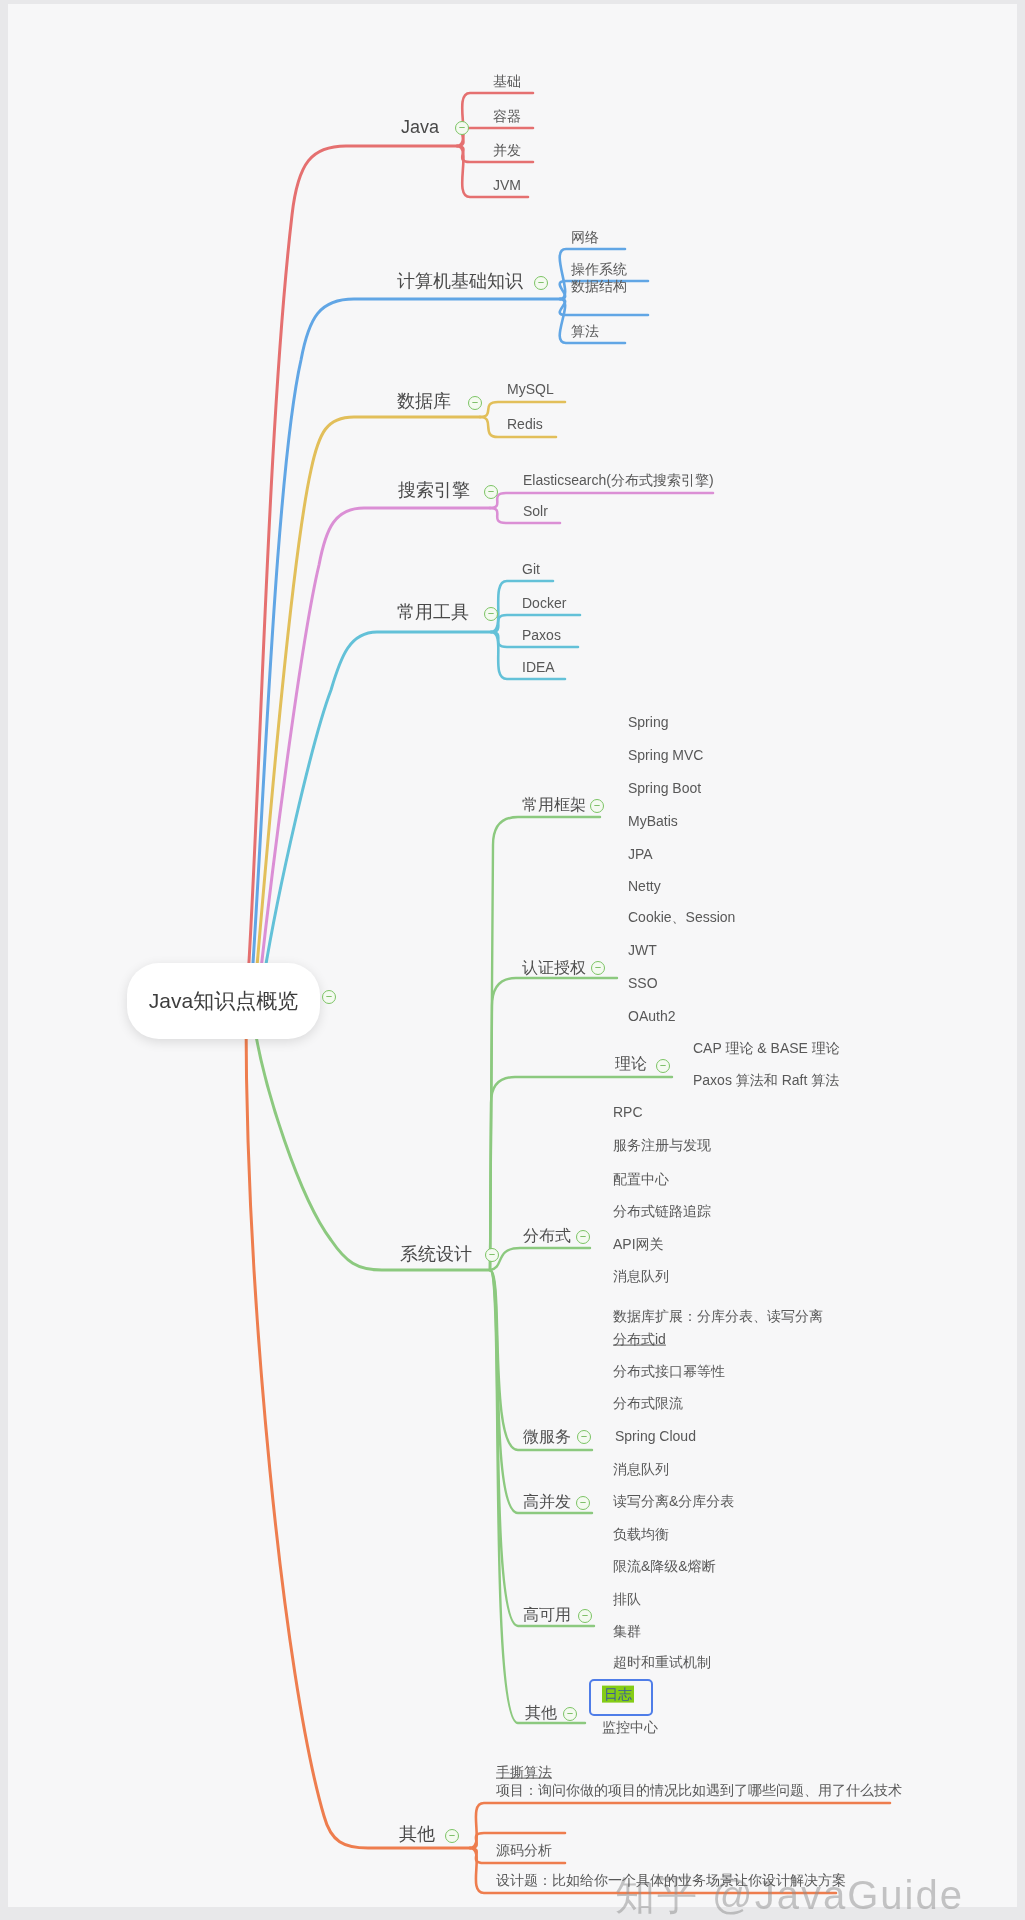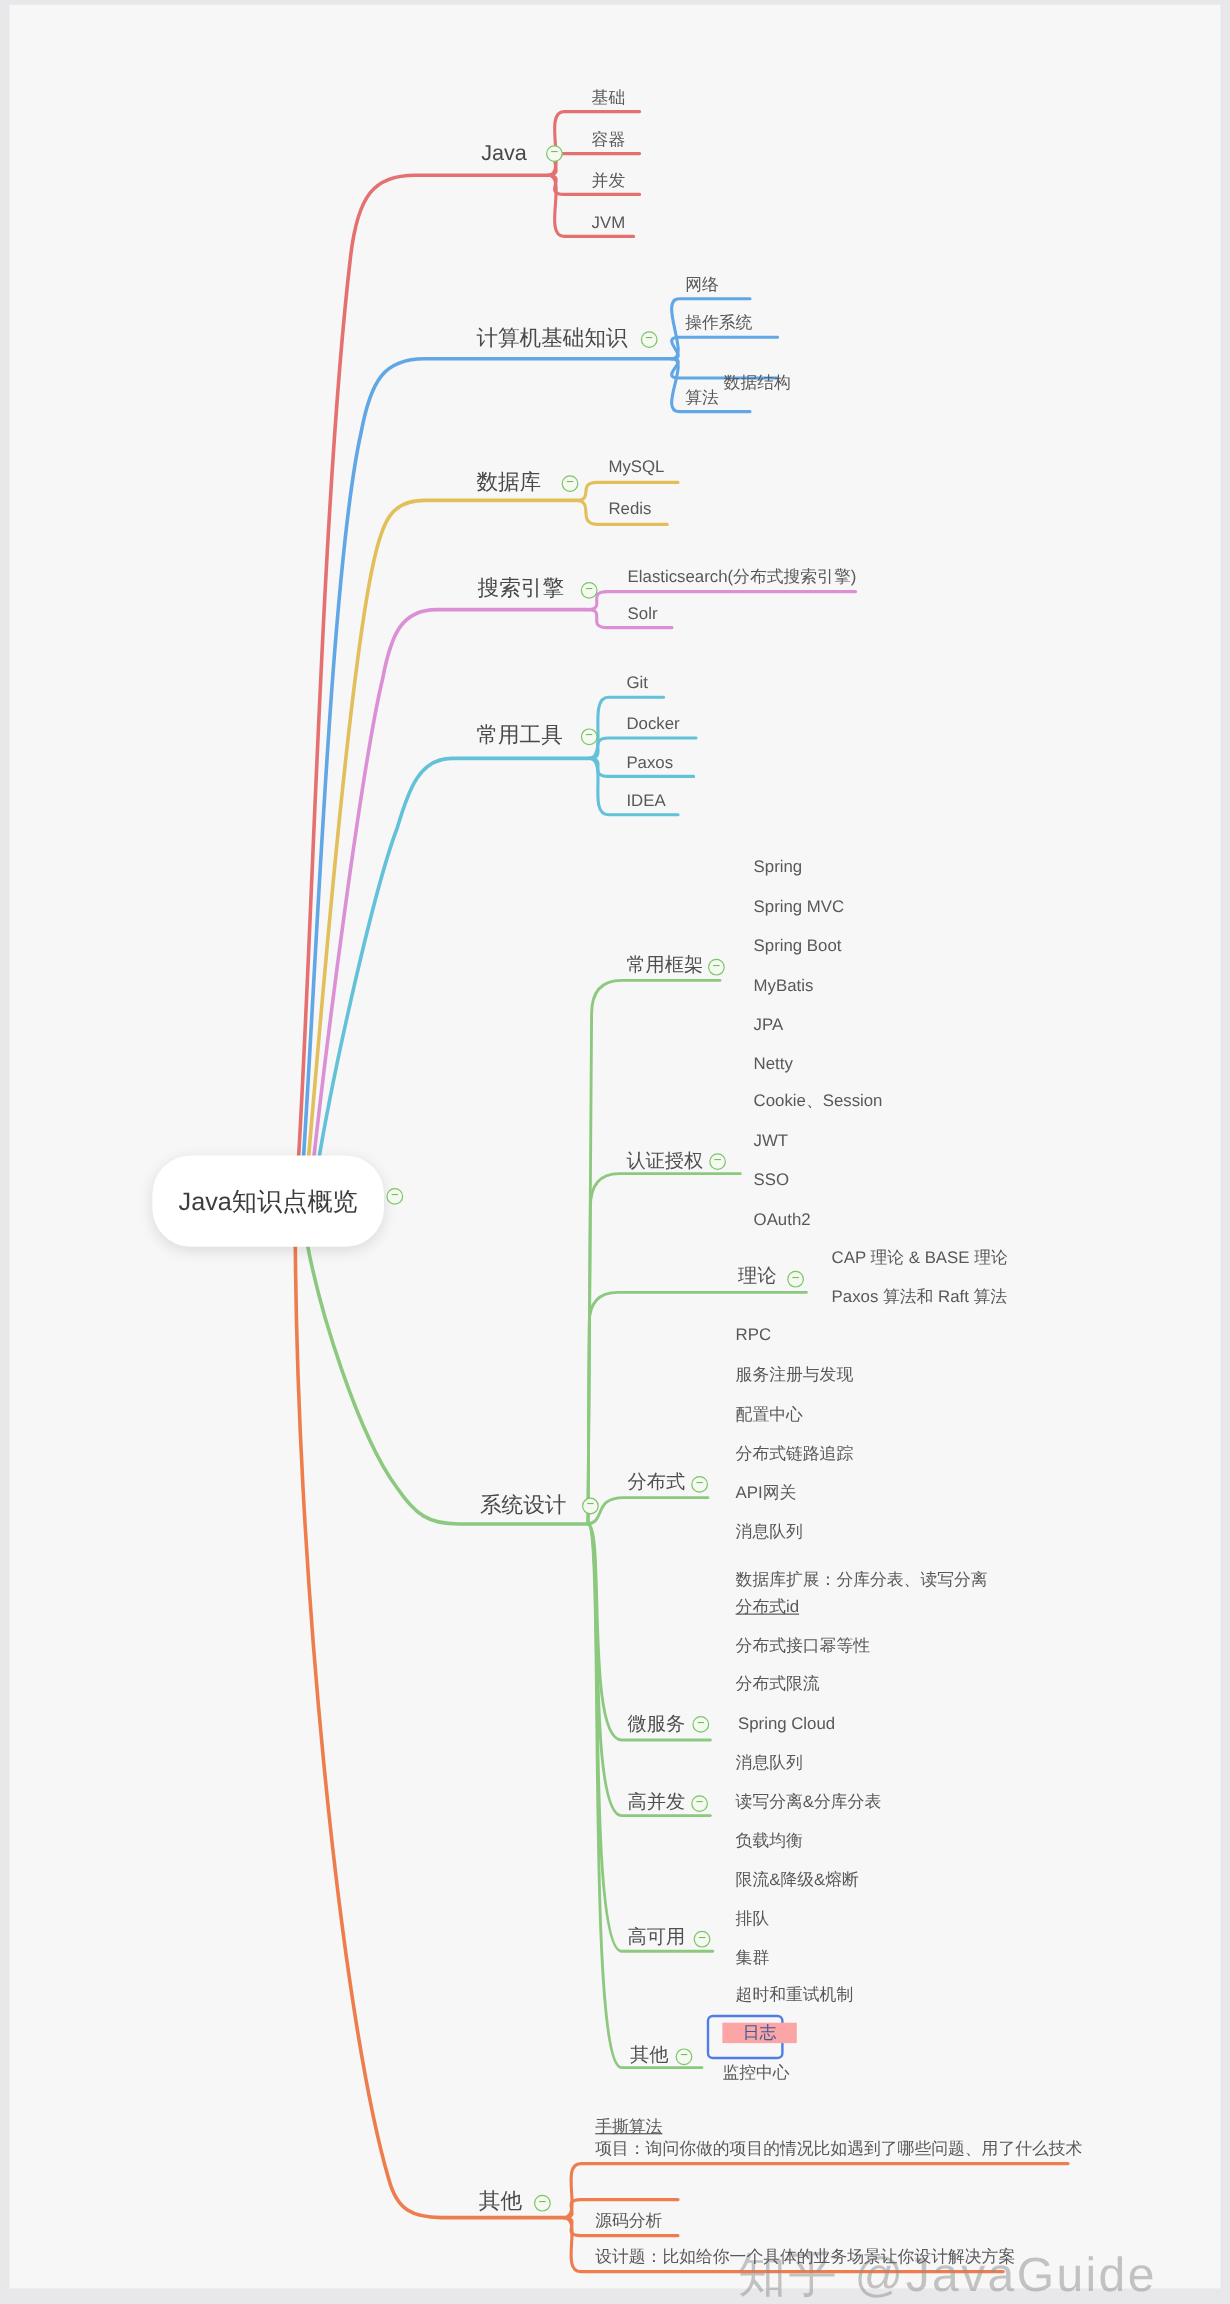--- a/index.html
+++ b/index.html
@@ -10,21 +10,21 @@
   .lbl{position:absolute;transform:translateY(-50%);white-space:nowrap;line-height:1.2;}
   .lbl-main{font-size:18px;color:#494949;}
   .lbl-sub{font-size:16px;color:#4f4f4f;}
   .lbl-leaf{font-size:14px;color:#585858;}
   .badge{position:absolute;width:14px;height:14px;box-sizing:border-box;border:1.5px solid #7cc465;
          border-radius:50%;background:#f4faf0;color:#63b24a;font-size:11px;line-height:10px;
          text-align:center;transform:translate(-50%,-50%);}
   .pill{position:absolute;background:#ffffff;border-radius:32px;box-shadow:0 3px 12px rgba(0,0,0,.12);
         display:flex;align-items:center;justify-content:center;font-size:21px;color:#3d3d3d;}
   .sel-box{position:absolute;border:2px solid #4f7de8;border-radius:5px;}
-  .hl{background:#fca5a5;color:#3c5a9a;padding:0 17px;}
+  .hl{background:#84cc16;color:#3c5a9a;padding:0 2px;}
   .watermark{position:absolute;font-size:40px;color:#8f8f8f;opacity:.5;letter-spacing:2px;}
 </style>
 </head>
 <body>
 
 <div id="stage">
   <div id="canvas">
     <svg id="lines" viewBox="0 0 1025 1920">
         <path d="M 248,978 C 260,790 268,420 292,215 C 298,162 312,146 346,146 L 457,146" stroke="#e57070" stroke-width="3" fill="none" stroke-linecap="round"></path>
         <path d="M 457,146 C 473,146 452,93 470,93 L 533,93" stroke="#e57070" stroke-width="2.6" fill="none" stroke-linecap="round"></path>
@@ -101,21 +101,21 @@
     <div class="lbl lbl-main" style="left: 401px; top: 128px;">Java</div>
         <div class="badge" style="left: 462px; top: 128px;">−</div>
         <div class="lbl lbl-leaf" style="left: 493px; top: 81px;">基础</div>
         <div class="lbl lbl-leaf" style="left: 493px; top: 116px;">容器</div>
         <div class="lbl lbl-leaf" style="left: 493px; top: 150px;">并发</div>
         <div class="lbl lbl-leaf" style="left: 493px; top: 185px;">JVM</div>
         <div class="lbl lbl-main" style="left: 397px; top: 282px;">计算机基础知识</div>
         <div class="badge" style="left: 541px; top: 283px;">−</div>
         <div class="lbl lbl-leaf" style="left: 571px; top: 237px;">网络</div>
         <div class="lbl lbl-leaf" style="left: 571px; top: 269px;">操作系统</div>
-        <div class="lbl lbl-leaf" style="left: 571px; top: 319px; margin-left: 32px;">数据结构</div>
+        <div class="lbl lbl-leaf" style="left: 571px; top: 286px;">数据结构</div>
         <div class="lbl lbl-leaf" style="left: 571px; top: 331px;">算法</div>
         <div class="lbl lbl-main" style="left: 397px; top: 402px;">数据库</div>
         <div class="badge" style="left: 475px; top: 403px;">−</div>
         <div class="lbl lbl-leaf" style="left: 507px; top: 389px;">MySQL</div>
         <div class="lbl lbl-leaf" style="left: 507px; top: 424px;">Redis</div>
         <div class="lbl lbl-main" style="left: 398px; top: 491px;">搜索引擎</div>
         <div class="badge" style="left: 491px; top: 492px;">−</div>
         <div class="lbl lbl-leaf" style="left: 523px; top: 480px;">Elasticsearch(分布式搜索引擎)</div>
         <div class="lbl lbl-leaf" style="left: 523px; top: 511px;">Solr</div>
         <div class="lbl lbl-main" style="left: 397px; top: 613px;">常用工具</div>

